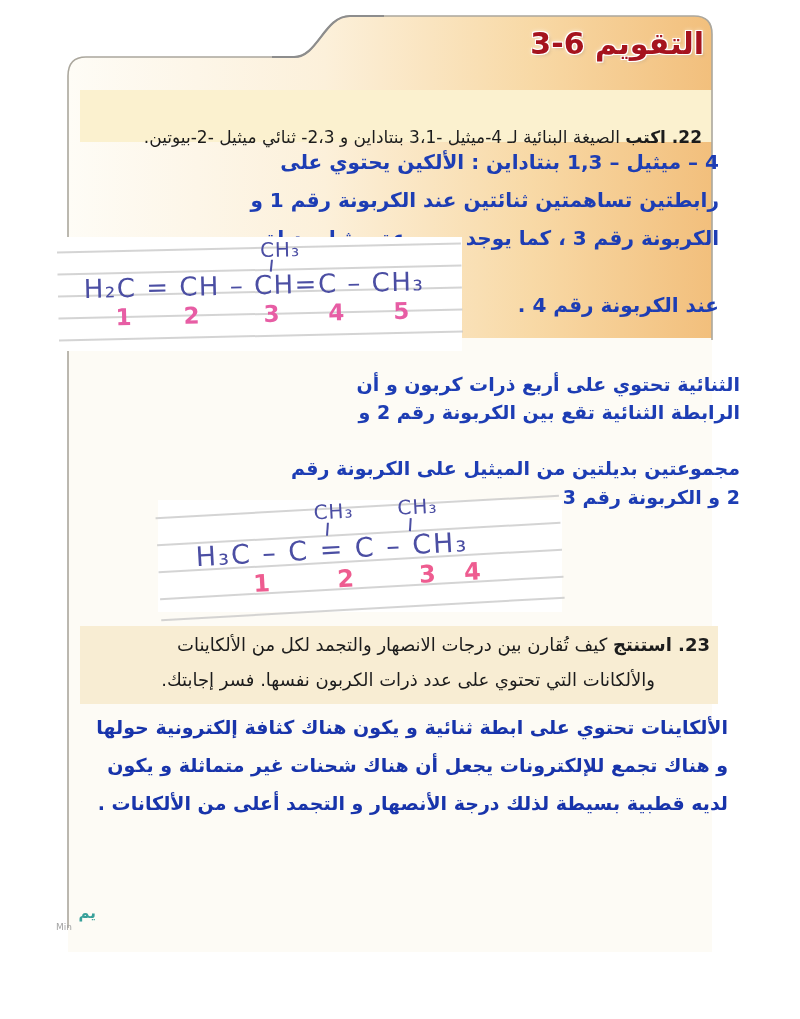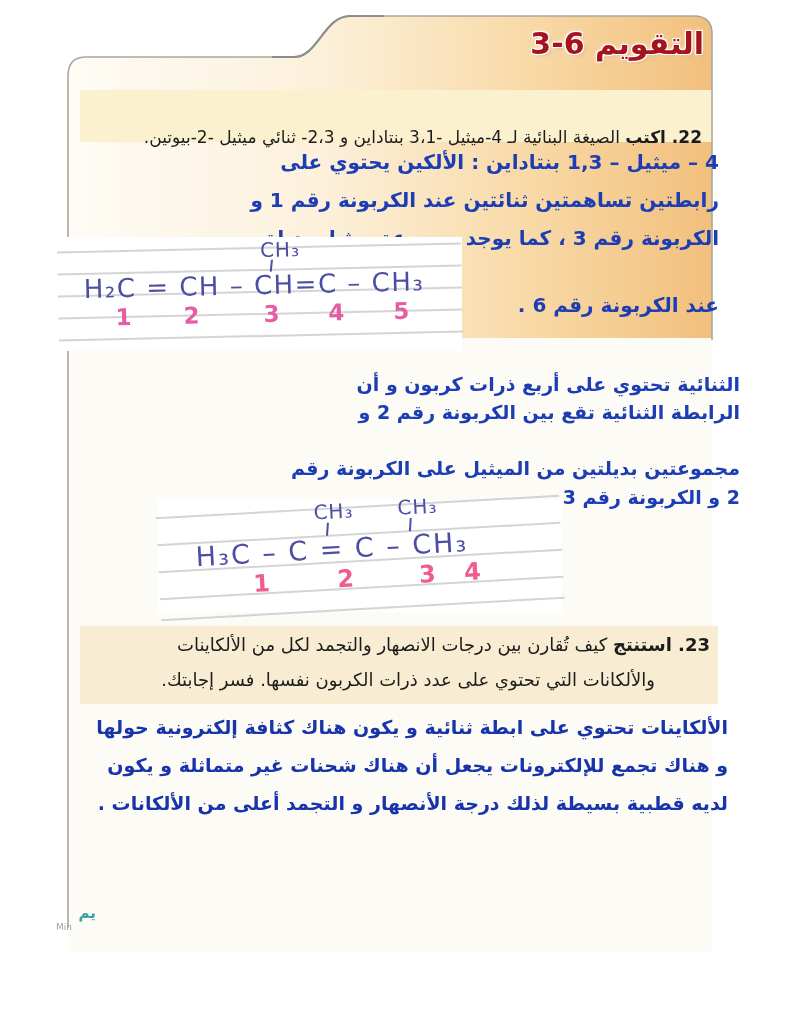--- a/index.html
+++ b/index.html
@@ -69,21 +69,21 @@
   <div class="abs rtl header-title" style="right:96px; top:26px;">التقويم 6-3</div>
 
   <div class="abs rtl qtext" style="right:98px; top:103px;margin-top:24px;">
     <span class="qbold">22. اكتب</span><span> الصيغة البنائية لـ 4-ميثيل -3،1 بنتاداين و 2،3- ثنائي ميثيل -2-بيوتين.</span>
   </div>
 
   <div id="answer1" class="abs rtl ans" style="right:81px; top:150px; width:420px; height:180px;">
     <div class="aline" style="top:0;">4 – ميثيل – 1,3 بنتاداين : الألكين يحتوي على</div>
     <div class="aline" style="top:38px;">رابطتين تساهمتين ثنائتين عند الكربونة رقم 1 و</div>
     <div class="aline" style="top:76px;">الكربونة رقم 3 ، كما يوجد مجموعة ميثيل بديلة</div>
-    <div class="aline" style="top:143px;">عند الكربونة رقم 6 .</div>
+    <div class="aline" style="top:143px;">عند الكربونة رقم 4 .</div>
   </div>
 
   <div class="paper" style="left:58px; top:237px; width:404px; height:114px;">
     <div class="tilt" style="transform:rotate(-1.3deg);">
       <div class="rline" style="top:10px;"></div>
       <div class="rline" style="top:32px;"></div>
       <div class="rline" style="top:54px;"></div>
       <div class="rline" style="top:76px;"></div>
       <div class="rline" style="top:98px;"></div>
       <div class="methyl ink" style="left:203px; top:1px;">CH₃</div>

